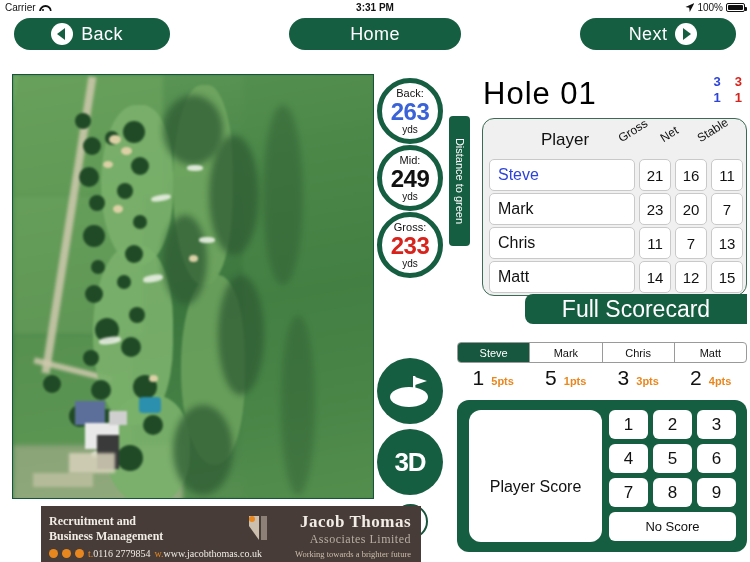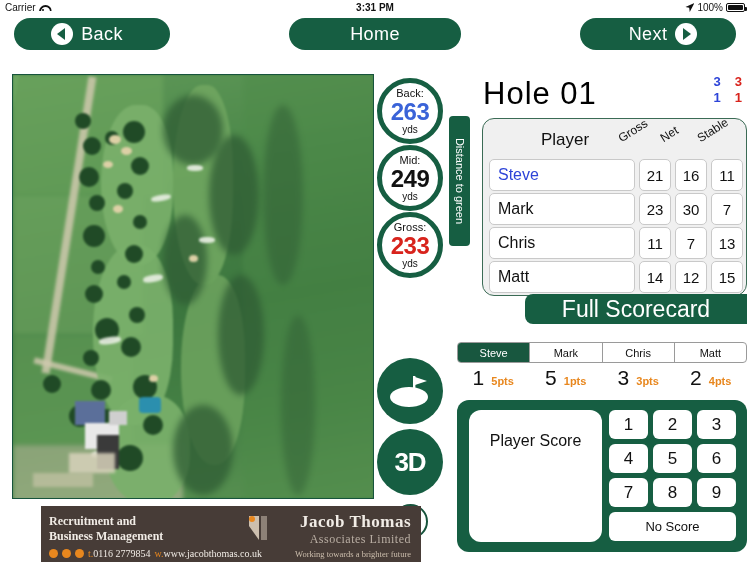--- a/index.html
+++ b/index.html
@@ -166,21 +166,21 @@
   .pts-pts { font-size:11px; color:#e8871e; font-weight:bold; }
 
   
   .keypad-panel {
     position:absolute; left:457px; top:400px; width:290px; height:152px;
     background:#165e42; border-radius:12px;
   }
   .score-display {
     position:absolute; left:12px; top:10px; width:133px; height:132px;
     background:#fff; border-radius:12px;
-    display:flex; align-items:flex-start; justify-content:center; padding-top:22px;
+    display:flex; align-items:center; justify-content:center; padding-top:22px;
     font-size:16px; color:#111;
   }
   .keys { position:absolute; left:152px; top:10px; width:127px; }
   .krow { display:flex; gap:5px; margin-bottom:5px; }
   .key {
     flex:1; height:29px; background:#fff; border-radius:6px;
     display:flex; align-items:center; justify-content:center;
     font-size:17px; color:#111; cursor:pointer;
   }
   .key-wide { width:100%; height:29px; background:#fff; border-radius:6px;
@@ -378,21 +378,21 @@
 
     <div class="sc-row">
       <div class="sc-name active">Steve</div>
       <div class="sc-cell">21</div>
       <div class="sc-cell">16</div>
       <div class="sc-cell">11</div>
     </div>
     <div class="sc-row">
       <div class="sc-name">Mark</div>
       <div class="sc-cell">23</div>
-      <div class="sc-cell">30</div>
+      <div class="sc-cell">20</div>
       <div class="sc-cell">7</div>
     </div>
     <div class="sc-row">
       <div class="sc-name">Chris</div>
       <div class="sc-cell">11</div>
       <div class="sc-cell">7</div>
       <div class="sc-cell">13</div>
     </div>
     <div class="sc-row">
       <div class="sc-name">Matt</div>

